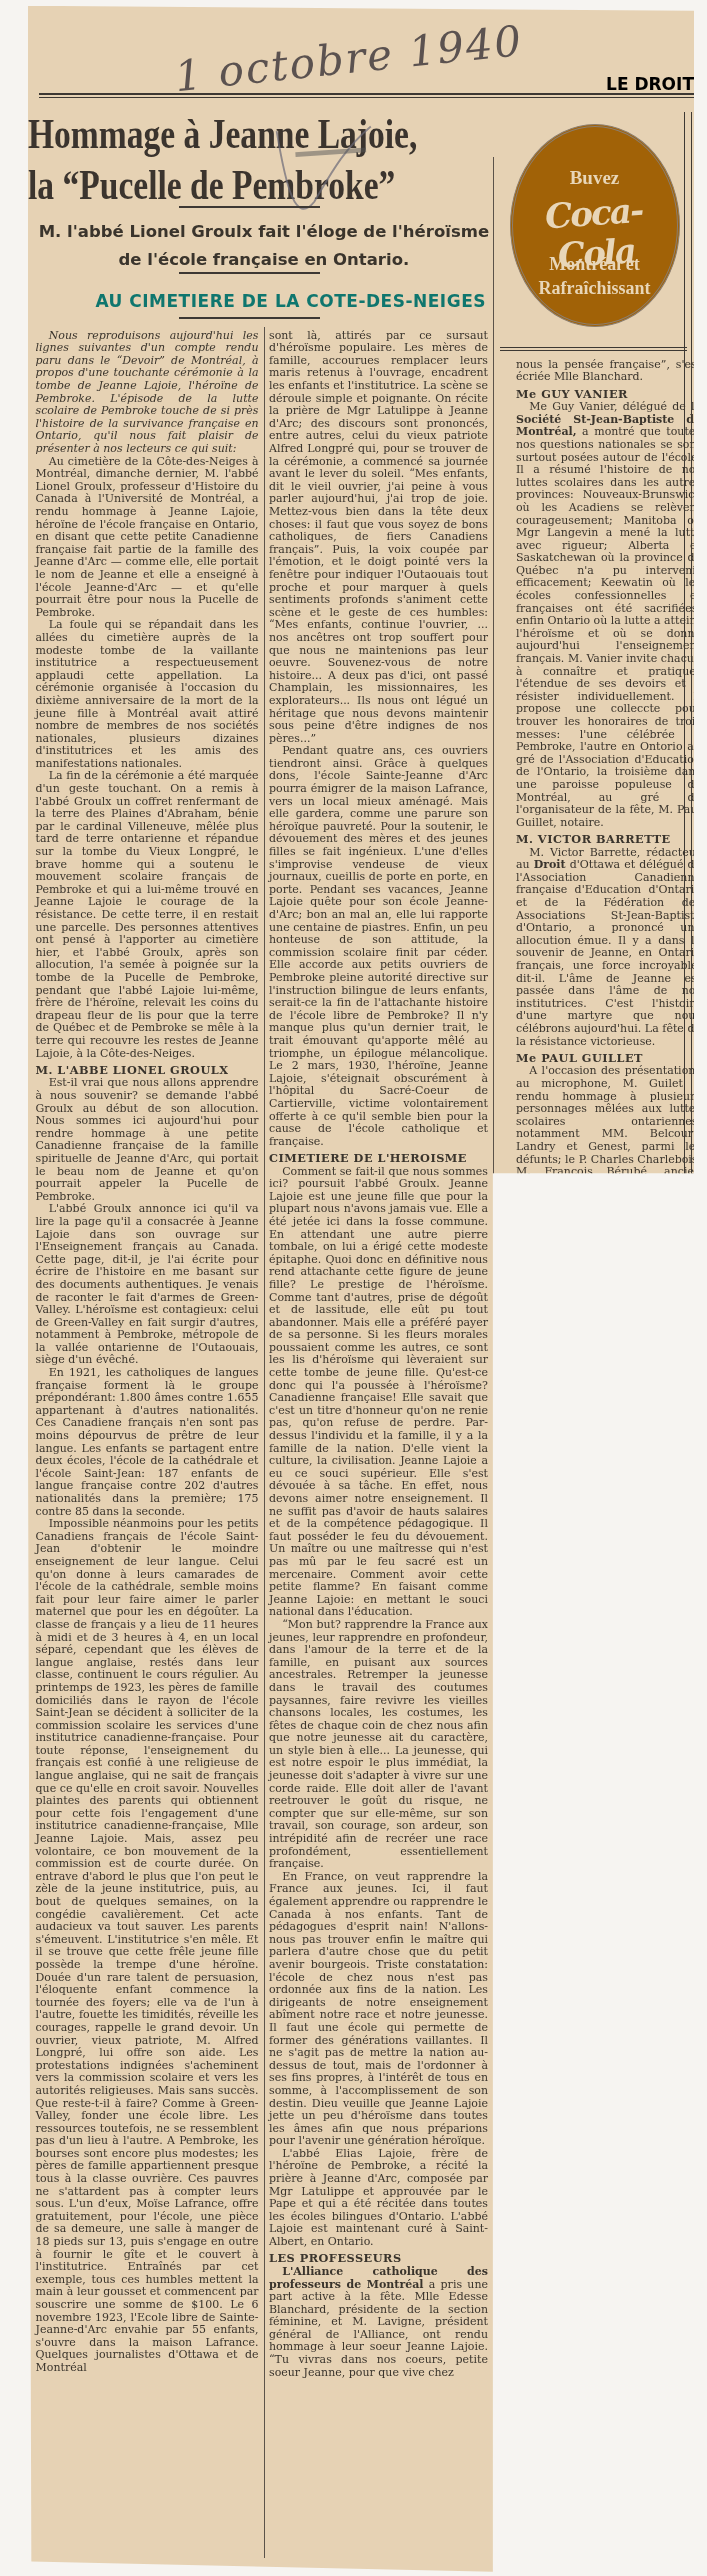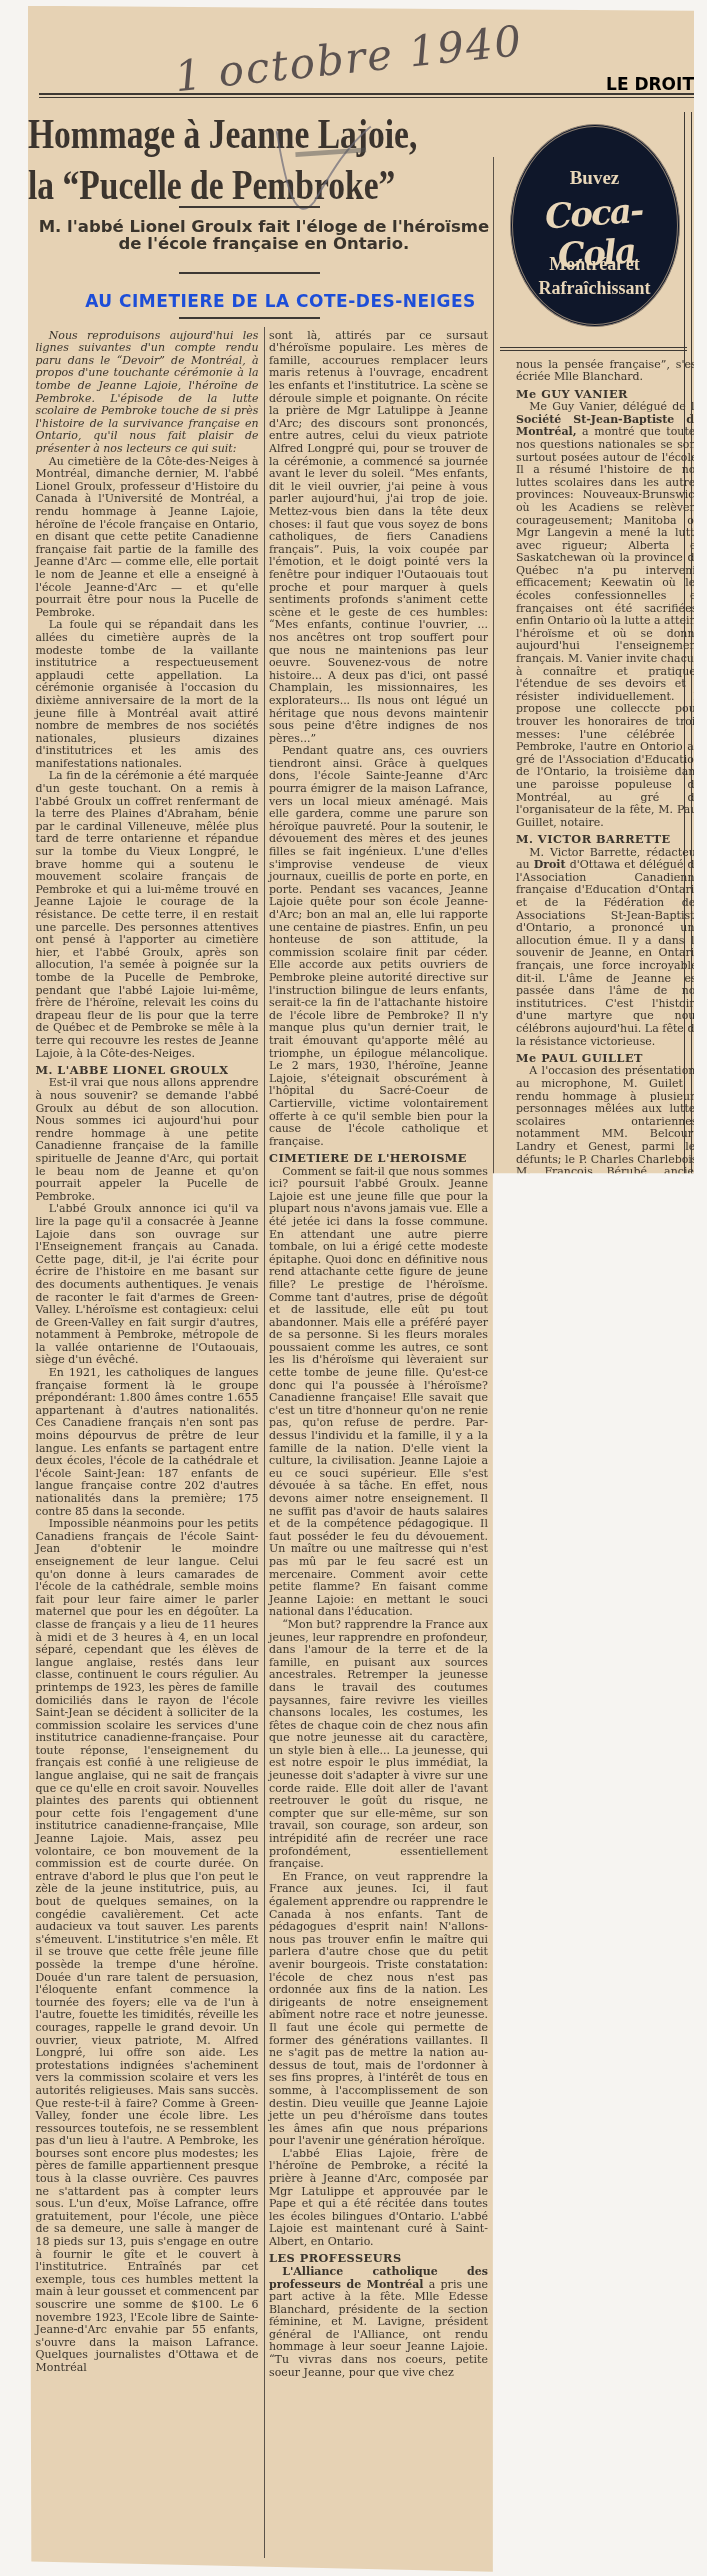--- a/index.html
+++ b/index.html
@@ -4,33 +4,33 @@
 <style>
   html, body { margin:0; padding:0; }
   body { width:707px; height:2576px; background:#f6f4f1; position:relative; overflow:hidden; font-family:"Liberation Serif", serif; color:#3a342c; }
   .clip { position:absolute; left:28px; top:5.7px; width:666px; background:#e6d2b4; }
   .clip-main { height:2566px; clip-path: polygon(0 0, 100% 0.2%, 100% 45.5%, 69.8% 45.5%, 69.8% 100%, 0.5% 99.6%, 0 56%); }
   .handwrite { position:absolute; left:146px; top:28px; font-family:"DejaVu Serif", serif; font-style:italic; font-size:42px; color:#5b5250; transform:rotate(-6deg); letter-spacing:1.9px; }
   .paper-name { position:absolute; right:0px; top:68px; font-family:"DejaVu Sans", sans-serif; font-weight:bold; font-size:17px; color:#000000; }
   .rule-top { position:absolute; left:11.3px; right:0; top:87px; height:0; border-top:2.8px solid #3d3833; border-bottom:0.9px solid #3d3833; padding-top:1.9px; }
   .headline { position:absolute; left:0; top:102px; width:472px; font-family:"Liberation Serif", serif; font-weight:bold; font-size:43px; line-height:51px; color:#3b342e; transform:scaleX(0.78); transform-origin:left top; width:604px; }
   .col-rule-v { position:absolute; background:#5b534a; width:0.9px; }
-  .subhead { position:absolute; left:9.4px; top:212px; width:453px; text-align:center; font-family:"DejaVu Sans", sans-serif; font-weight:bold; font-size:16.5px; line-height:17px; color:#3a342c; }
+  .subhead { position:absolute; left:9.4px; top:212px; width:453px; text-align:center; font-family:"DejaVu Sans", sans-serif; font-weight:bold; font-size:16.5px; line-height:28px; color:#3a342c; }
   .short-rule { position:absolute; height:1.9px; background:#3d3833; width:141px; left:151px; }
-  .kicker { position:absolute; left:26px; top:285px; width:453px; text-align:center; font-family:"DejaVu Sans", sans-serif; font-weight:bold; font-size:17px; letter-spacing:0.5px; color:#1d4ed8; }
+  .kicker { position:absolute; left:5px; top:285px; width:453px; text-align:right; font-family:"DejaVu Sans", sans-serif; font-weight:bold; font-size:17px; letter-spacing:0.5px; color:#0f766e; }
   .col { position:absolute; font-family:"DejaVu Serif", serif; font-size:11px; line-height:12.6px; text-align:justify; color:#3a342c; }
   .col p { margin:0; text-indent:13.2px; }
   .col p.noind { text-indent:0; }
   .col p.intro { font-style:italic; }
   .col h4 { margin:3.8px 0 0.9px; text-align:left; font-size:11.3px; font-weight:bold; letter-spacing:0.5px; }
   .col .b { font-weight:bold; }
   .col .sep { width:57px; height:0.9px; background:#3d3833; margin:6.6px auto; }
   .col .sepdot { width:104px; margin:5.7px auto 0; border-top:0.9px solid #3d3833; text-align:center; font-size:9.4px; line-height:5.7px; }
   .ad { position:absolute; left:474px; top:111px; width:184px; height:222px; }
-  .ad-circle { position:absolute; left:7.5px; top:7.5px; width:170px; height:203px; border-radius:50%; background:#0f172a; border:3.8px double #8b7e70; box-sizing:border-box; color:#e8d6b8; text-align:center; }
+  .ad-circle { position:absolute; left:7.5px; top:7.5px; width:170px; height:203px; border-radius:50%; background:#a16207; border:3.8px double #8b7e70; box-sizing:border-box; color:#e8d6b8; text-align:center; }
   .ad-buvez { position:absolute; top:40px; width:100%; font-family:"Liberation Serif", serif; font-weight:bold; font-size:19px; }
   .ad-brand { position:absolute; top:66px; width:100%; font-family:"DejaVu Serif", serif; font-style:italic; font-weight:bold; font-size:34px; letter-spacing:-1.9px; transform:rotate(-4deg); }
   .ad-tag1 { position:absolute; top:127px; width:100%; font-family:"Liberation Serif", serif; font-weight:bold; font-size:18px; }
   .ad-tag2 { position:absolute; top:151px; width:100%; font-family:"Liberation Serif", serif; font-weight:bold; font-size:18px; }
   .ad-frame { position:absolute; left:656px; top:106px; width:5.7px; height:1085px; border-left:1.9px solid #3d3833; border-right:0.9px solid #3d3833; }
   .ad-rule { position:absolute; left:472px; top:341px; width:187px; border-top:1.9px solid #3d3833; border-bottom:0.9px solid #3d3833; height:1.9px; }
   .pen { position:absolute; left:211px; top:106px; width:160px; height:123px; border:none; }
 </style>
 </head>
 <body>

